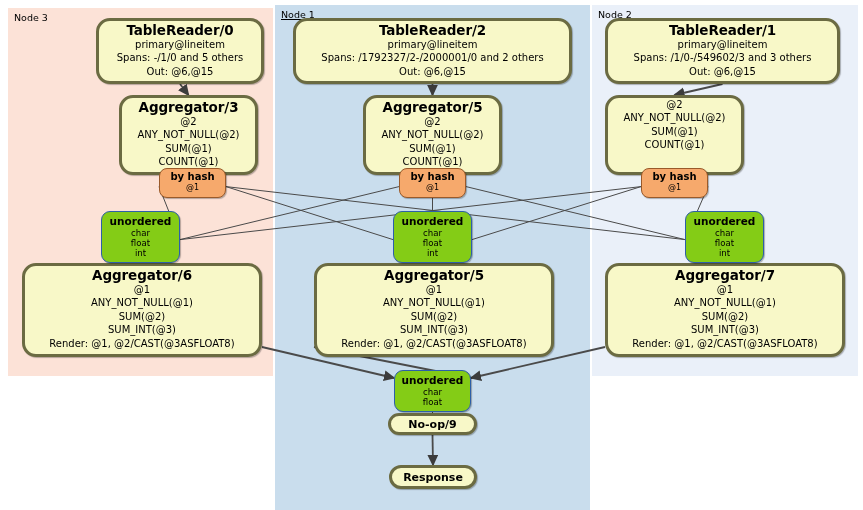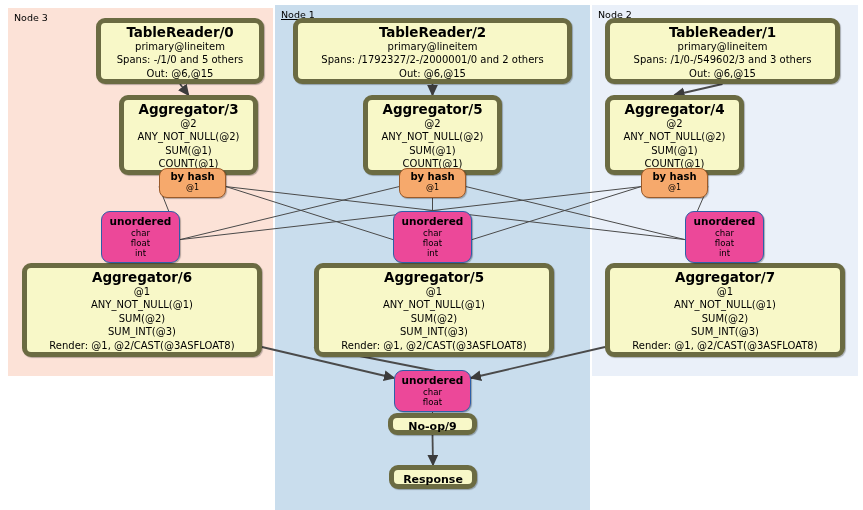--- a/index.html
+++ b/index.html
@@ -11,25 +11,25 @@
   .panel{position:absolute;box-sizing:border-box;}
   .panel-label{position:absolute;font-size:9.5px;color:#000;
                font-family:"DejaVu Sans","Liberation Sans",sans-serif;
                line-height:11px;white-space:nowrap;}
 
   
   #edges{position:absolute;left:0;top:0;width:863px;height:510px;}
 
   
   .box{position:absolute;box-sizing:border-box;text-align:center;
-       border:5px solid #0c4a6e;border-radius:9px;
+       border:3px solid #0c4a6e;border-radius:14px;
        box-shadow:1px 1px 1px rgba(0,0,0,.28);}
   .proc{background:#f8f8c8;border-color:#6b6b42;}
   .hash{background:#f6a96c;border:1px solid #9a5a2a;border-radius:8px;}
-  .unord{background:#ec4899;border:1px solid #2d5fa8;border-radius:9px;}
+  .unord{background:#84cc16;border:1px solid #2d5fa8;border-radius:9px;}
 
   .t-title{font-weight:bold;color:#000;}
   .t-sub{color:#000;}
 
   
   .s-title{font-size:13.5px;line-height:16px;font-weight:bold;letter-spacing:-.1px;}
   .s-body{font-size:10px;line-height:13.4px;}
   .s-hash-title{font-size:10px;line-height:12px;font-weight:bold;}
   .s-hash-sub{font-size:8px;line-height:9.5px;}
   .s-unord-title{font-size:10.5px;line-height:12.5px;font-weight:bold;}
@@ -103,21 +103,20 @@
         <div class="s-body t-sub">COUNT(@1)</div>
       </div>
       <div class="box proc" style="left: 363px; top: 95px; width: 139px; height: 80px; z-index: 5;">
         <div class="s-title t-title" style="margin-top: 1px; text-align: center;">Aggregator/5</div>
         <div class="s-body t-sub">@2</div>
         <div class="s-body t-sub">ANY_NOT_NULL(@2)</div>
         <div class="s-body t-sub">SUM(@1)</div>
         <div class="s-body t-sub">COUNT(@1)</div>
       </div>
       <div class="box proc" style="left: 605px; top: 95px; width: 139px; height: 80px; z-index: 5;">
-        <div class="s-title t-title" style="margin-top: 1px;">Aggregator/4</div>
         <div class="s-body t-sub">@2</div>
         <div class="s-body t-sub">ANY_NOT_NULL(@2)</div>
         <div class="s-body t-sub">SUM(@1)</div>
         <div class="s-body t-sub">COUNT(@1)</div>
       </div>
       <div class="box hash" style="left: 159px; top: 168px; width: 67px; height: 30px; z-index: 6;">
         <div class="s-hash-title t-title" style="margin-top: 2px;">by hash</div>
         <div class="s-hash-sub t-sub">@1</div>
       </div>
       <div class="box hash" style="left: 399px; top: 168px; width: 67px; height: 30px; z-index: 6;">

